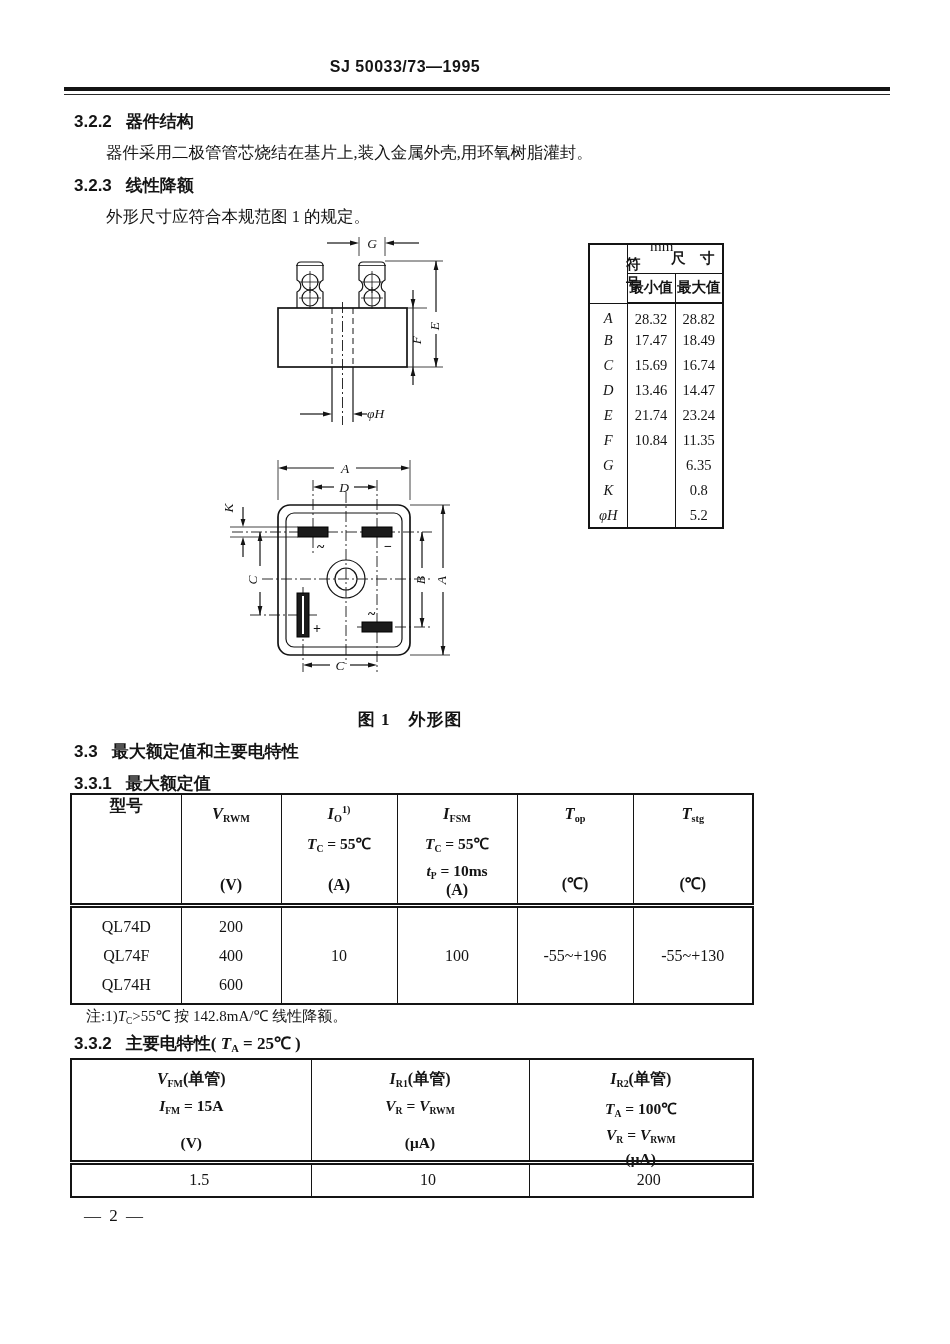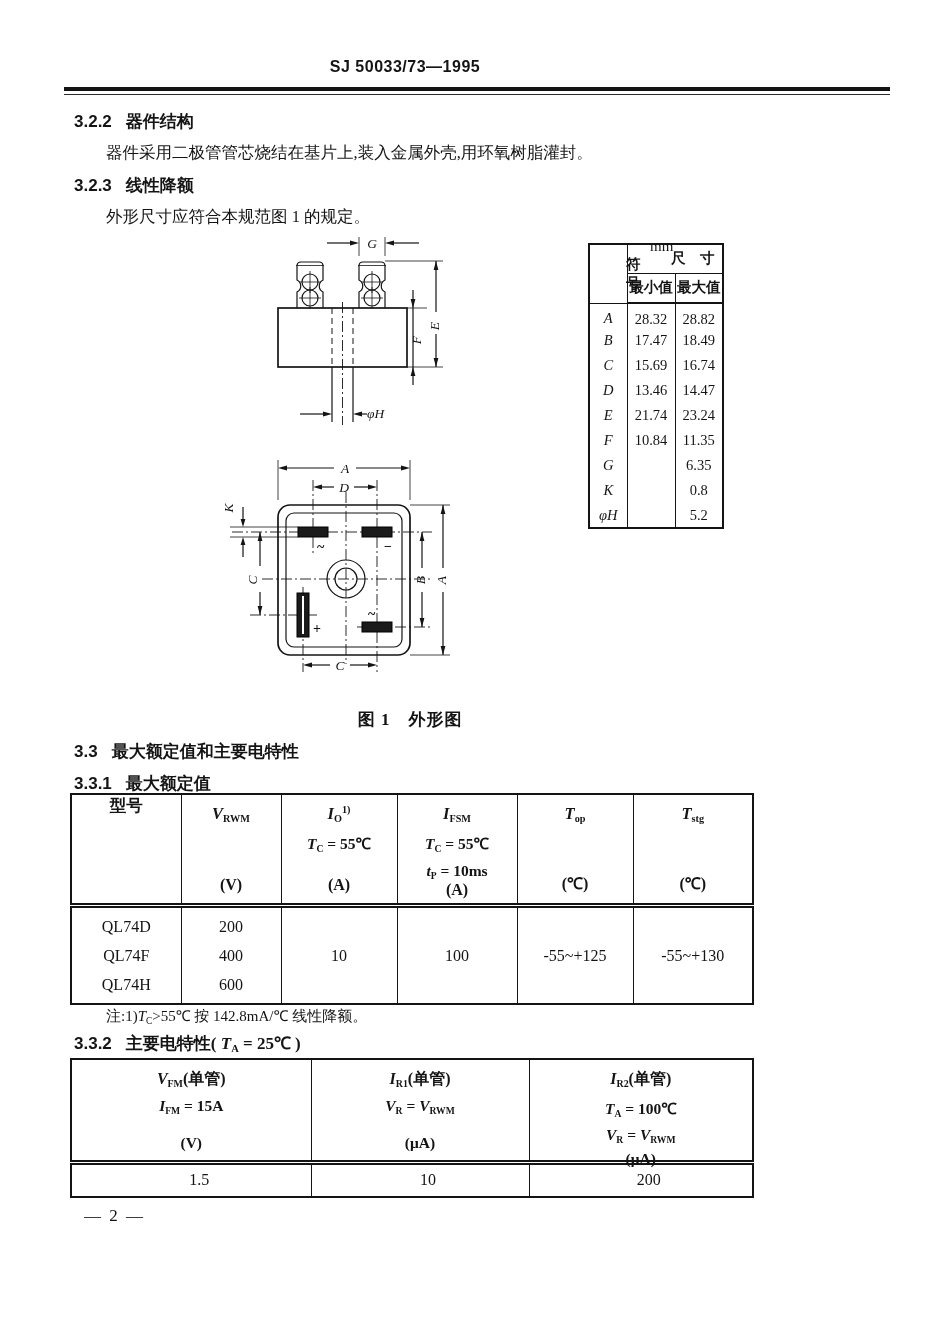--- a/index.html
+++ b/index.html
@@ -364,27 +364,27 @@
         </td>
         <td>
           <div class="stack">
             <div>200</div>
             <div>400</div>
             <div>600</div>
           </div>
         </td>
         <td>10</td>
         <td>100</td>
-        <td>-55~+125</td>
+        <td>-55~+196</td>
         <td>-55~+130</td>
       </tr>
     </tbody>
   </table>
 
-  <div class="abs note" style="top:1005px; left:86px;margin-left:20px;"><span>注:1)</span><span class="var">T</span><sub>C</sub><span>&gt;55℃ 按 142.8mA/℃ 线性降额。</span></div>
+  <div class="abs note" style="top:1005px; left:86px;"><span>注:1)</span><span class="var">T</span><sub>C</sub><span>&gt;55℃ 按 142.8mA/℃ 线性降额。</span></div>
 
   <div class="abs heading" style="top:1031px; left:74px;">
     <span class="num">3.3.2</span><span><span>主要电特性( </span><span class="var">T</span><sub>A</sub><span> = 25℃ )</span></span>
   </div>
 
   <table class="abs spec chars" style="top:1058px; left:70px;">
     <colgroup>
         <col style="width:240px">
         <col style="width:218px">
         <col style="width:224px">

